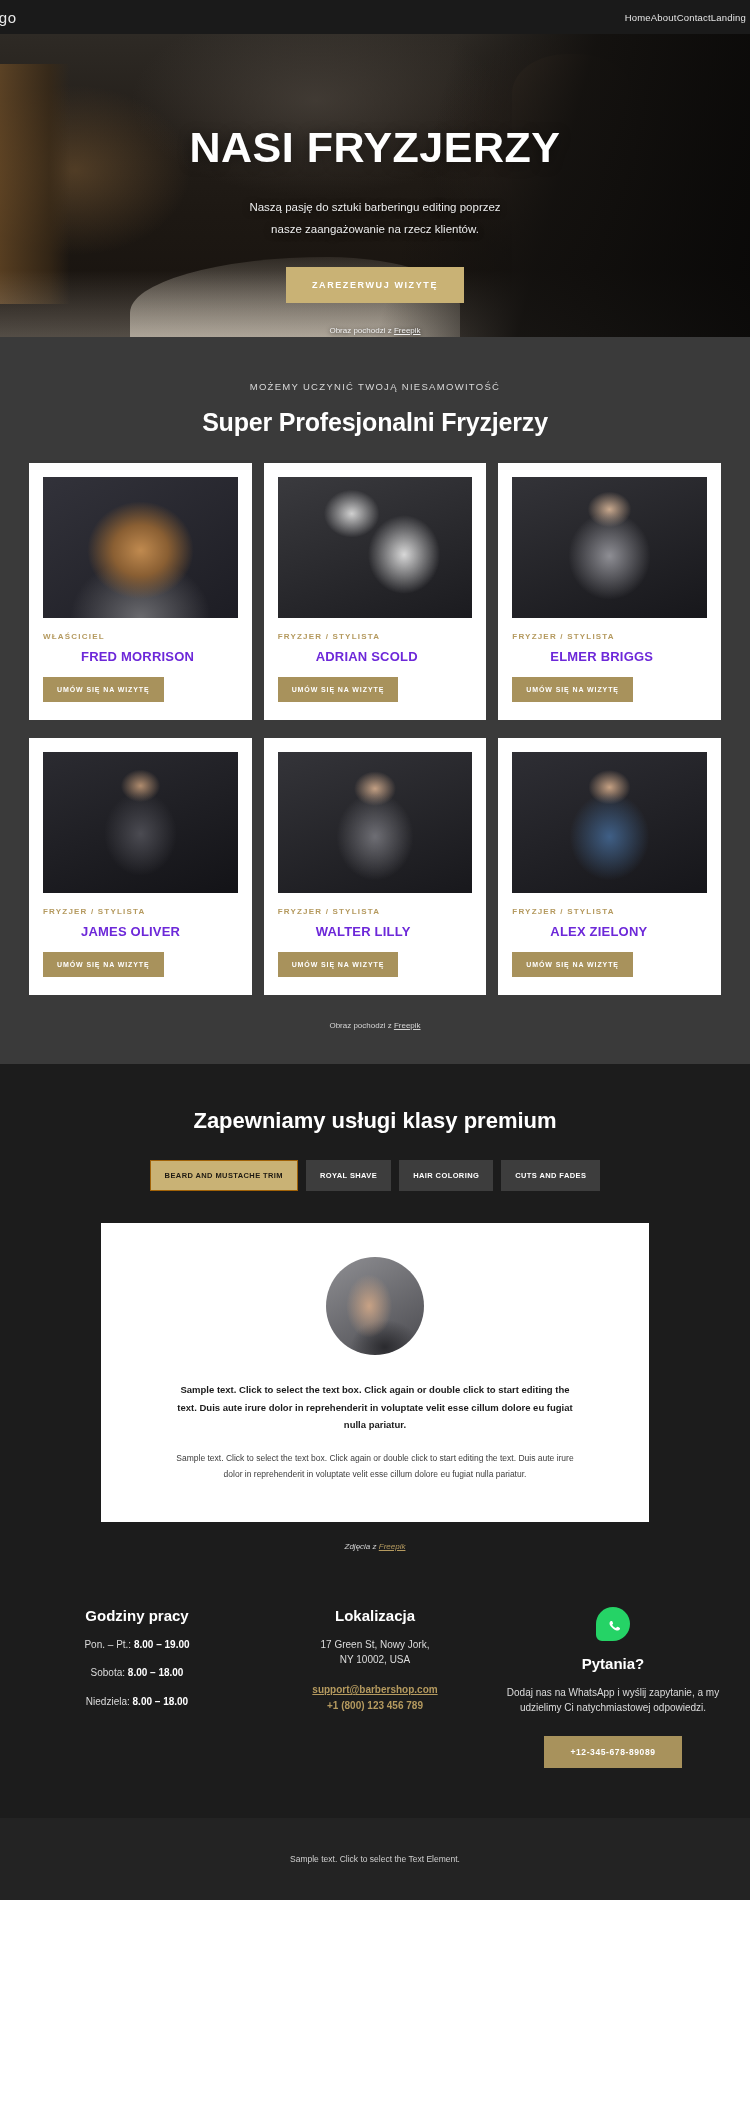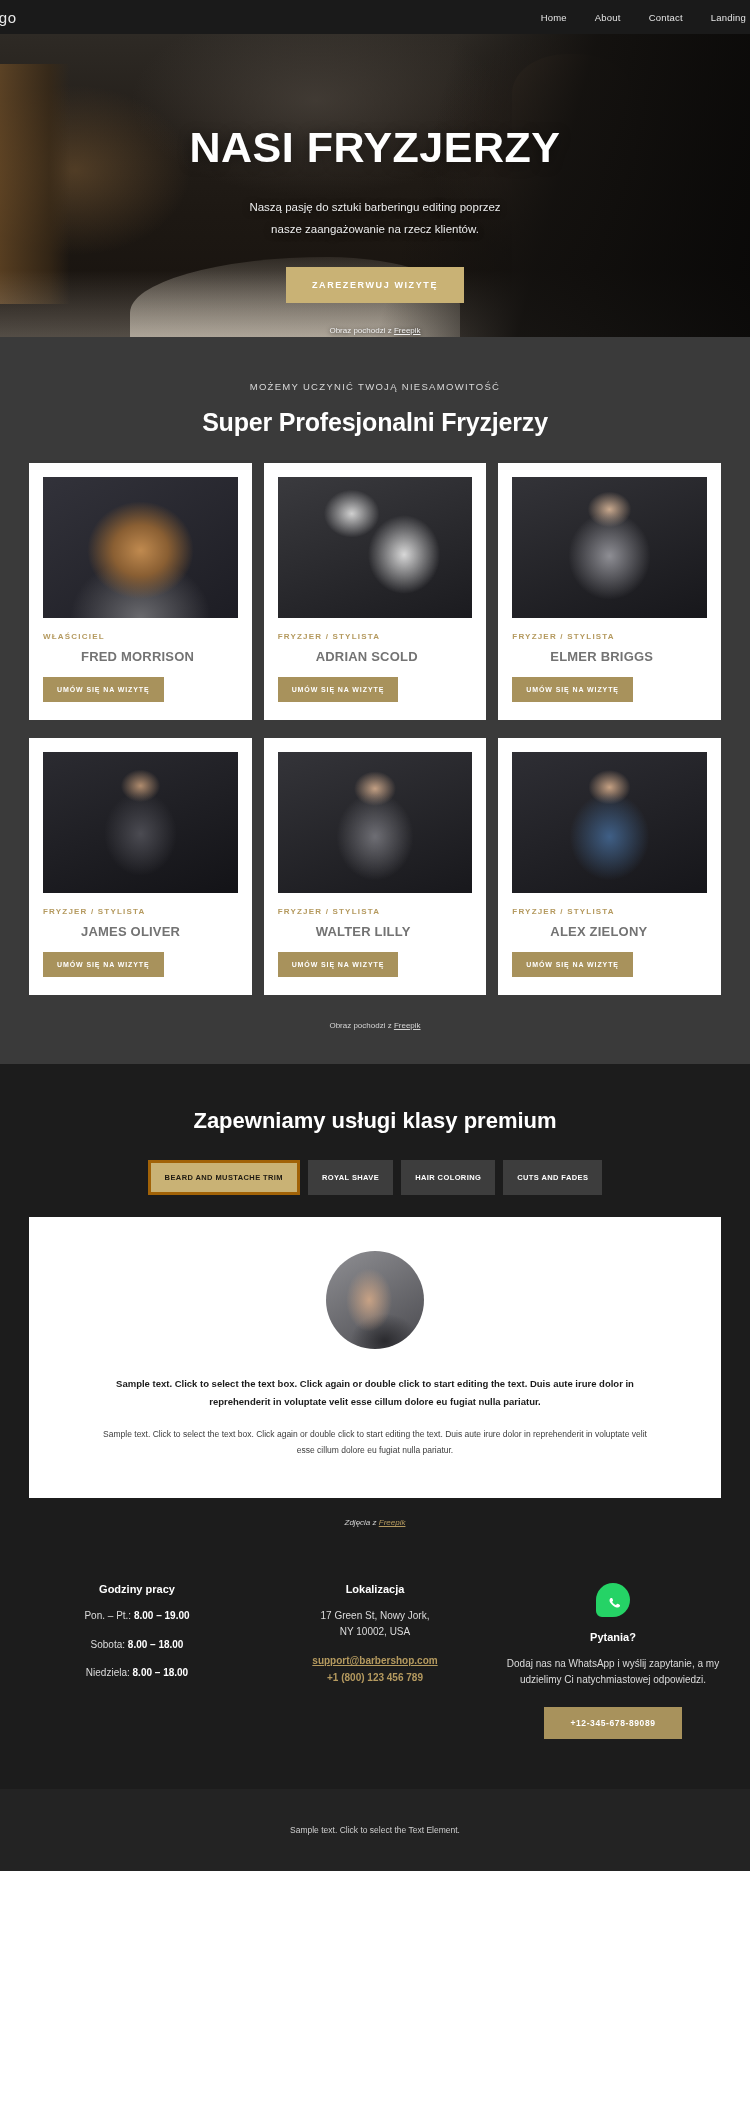--- a/index.html
+++ b/index.html
@@ -25,21 +25,20 @@
     font-size:15px;
     font-weight:400;
     color:#e8e8e8;
     letter-spacing:.5px;
     margin-left:-10px;
     padding-left:0;
   }
   .nav{
     display:flex;
     align-items:center;
-    gap:28px;
     margin-right:-6px;
     padding-left:27px;
   }
   .nav a{
     color:#e4e4e4;
     font-size:9.5px;
     text-decoration:none;
     letter-spacing:.2px;
   }
 
@@ -194,21 +193,21 @@
     margin-top:14px;
     font-size:8px;
     font-weight:700;
     letter-spacing:1.2px;
     color:#b59a5f;
   }
   .member-name{
     margin-top:8px;
     font-size:13px;
     font-weight:700;
-    color:#737373;
+    color:#6d28d9;
     letter-spacing:.2px;
     padding-left:38px;
   }
   .member-btn{
     display:inline-block;
     margin-top:13px;
     background:#a8925c;
     color:#ffffff;
     font-size:7px;
     font-weight:700;
@@ -250,25 +249,25 @@
     font-weight:700;
     letter-spacing:.4px;
     padding:10px 14px;
     border:none;
     cursor:pointer;
     font-family:"Liberation Sans", sans-serif;
   }
   .tab.active{
     background:#c9b275;
     color:#1e1a12;
-    border:3px solid #a16207;
+    border:1px solid #a16207;
   }
   .service-panel{
-    margin:22px auto 0;
-    width:692px;
+    margin:32px auto 0;
+    width:548px;
     background:#ffffff;
     color:#1b1b1b;
     padding:34px 70px 40px;
   }
   .service-avatar{
     width:98px; height:98px;
     margin:0 auto;
     border-radius:50%;
     overflow:hidden;
     background:
@@ -307,21 +306,21 @@
   }
   .contact-grid{
     width:700px;
     margin:0 auto;
     display:grid;
     grid-template-columns:repeat(3,1fr);
     gap:0 14px;
     text-align:center;
   }
   .contact-h{
-    font-size:11px;
+    font-size:15px;
     font-weight:700;
     color:#ffffff;
   }
   .contact-line{
     margin-top:13px;
     font-size:10px;
     line-height:1.55;
     color:#dcdcdc;
   }
   .contact-line b{ color:#ffffff; font-weight:700; }

